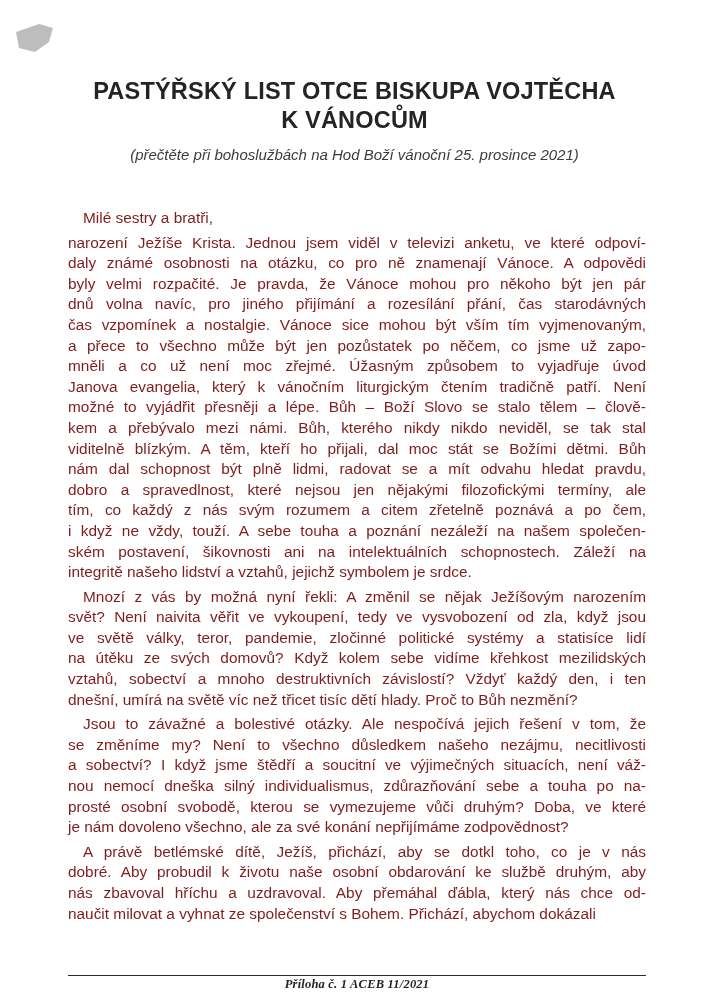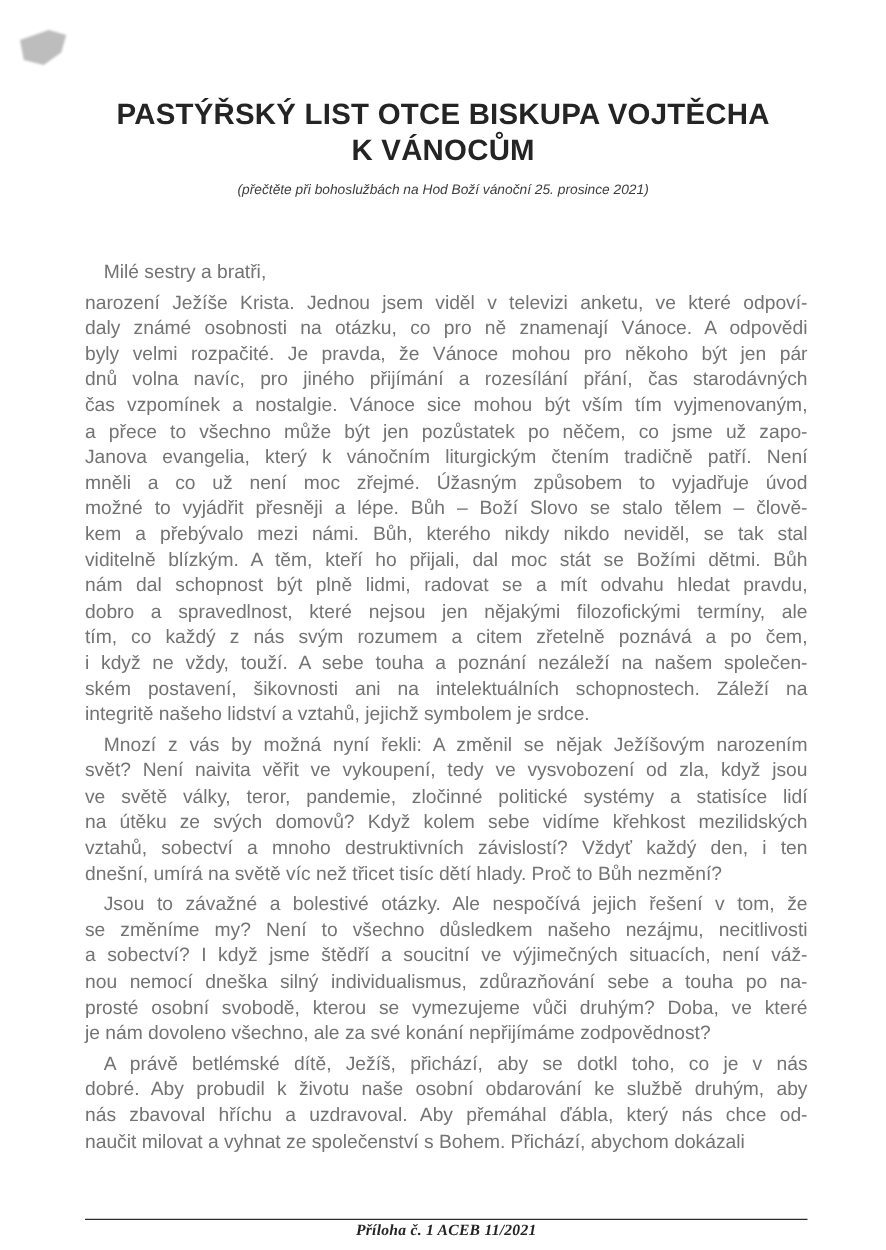--- a/index.html
+++ b/index.html
@@ -31,32 +31,32 @@
   }
   .doc-title {
     font-size: 23.5px;
     line-height: 29px;
     font-weight: bold;
     color: #242424;
     letter-spacing: 0.2px;
   }
   .doc-subtitle {
     margin-top: 11px;
-    font-size: 11px;
+    font-size: 15px;
     font-style: italic;
     color: #3c3c3c;
   }
   .doc-body {
     position: absolute;
     top: 193px;
     left: 68px;
     width: 578px;
     font-size: 15.4px;
     line-height: 20.6px;
-    color: #737373;
+    color: #7f1d1d;
   }
   .para { margin: 0 0 4px 0; }
   .para .line {
     text-align: justify;
     text-align-last: justify;
     white-space: nowrap;
   }
   .para .line.last { text-align-last: left; white-space: normal; }
   .para .line.first { text-indent: 15px; }
   .doc-footer {
@@ -101,22 +101,22 @@
       <div class="para">
         <div class="line first last">Milé sestry a bratři,</div>
       </div>
       <div class="para">
         <div class="line">narození Ježíše Krista. Jednou jsem viděl v televizi anketu, ve které odpoví-</div>
         <div class="line">daly známé osobnosti na otázku, co pro ně znamenají Vánoce. A odpovědi</div>
         <div class="line">byly velmi rozpačité. Je pravda, že Vánoce mohou pro někoho být jen pár</div>
         <div class="line">dnů volna navíc, pro jiného přijímání a rozesílání přání, čas starodávných</div>
         <div class="line">čas vzpomínek a nostalgie. Vánoce sice mohou být vším tím vyjmenovaným,</div>
         <div class="line">a přece to všechno může být jen pozůstatek po něčem, co jsme už zapo-</div>
+        <div class="line">mněli a co už není moc zřejmé. Úžasným způsobem to vyjadřuje úvod</div>
         <div class="line">Janova evangelia, který k vánočním liturgickým čtením tradičně patří. Není</div>
-        <div class="line">mněli a co už není moc zřejmé. Úžasným způsobem to vyjadřuje úvod</div>
         <div class="line">možné to vyjádřit přesněji a lépe. Bůh – Boží Slovo se stalo tělem – člově-</div>
         <div class="line">kem a přebývalo mezi námi. Bůh, kterého nikdy nikdo neviděl, se tak stal</div>
         <div class="line">viditelně blízkým. A těm, kteří ho přijali, dal moc stát se Božími dětmi. Bůh</div>
         <div class="line">nám dal schopnost být plně lidmi, radovat se a mít odvahu hledat pravdu,</div>
         <div class="line">dobro a spravedlnost, které nejsou jen nějakými filozofickými termíny, ale</div>
         <div class="line">tím, co každý z nás svým rozumem a citem zřetelně poznává a po čem,</div>
         <div class="line">i když ne vždy, touží. A sebe touha a poznání nezáleží na našem společen-</div>
         <div class="line">ském postavení, šikovnosti ani na intelektuálních schopnostech. Záleží na</div>
         <div class="line last">integritě našeho lidství a vztahů, jejichž symbolem je srdce.</div>
       </div>

